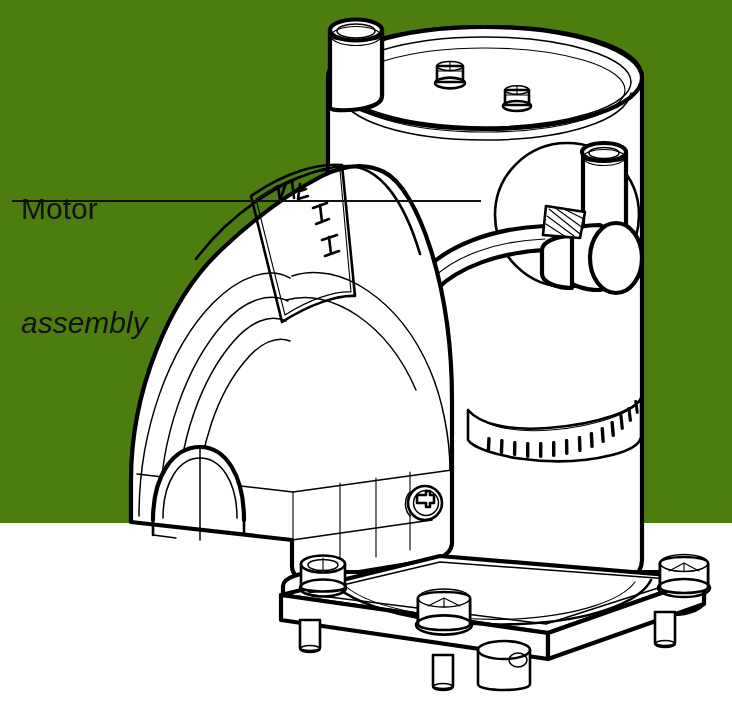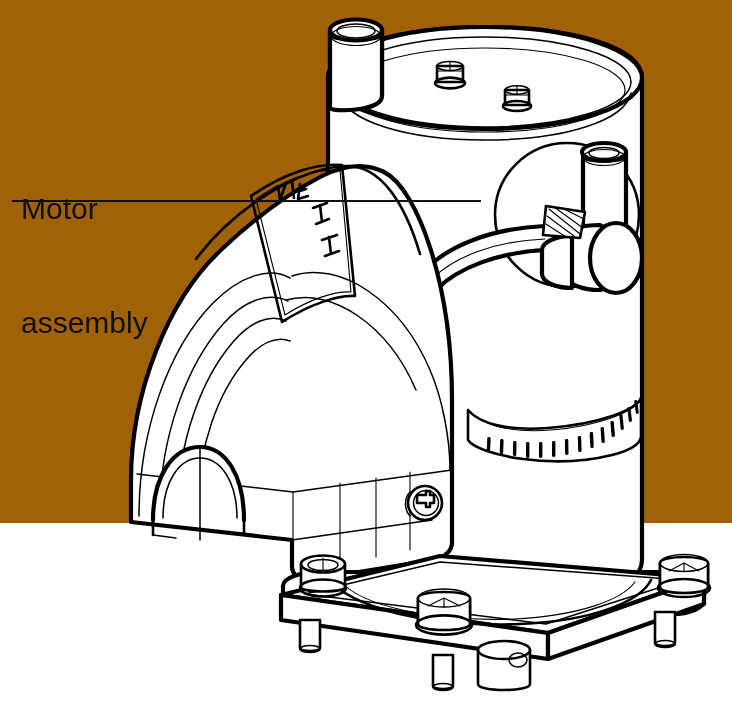--- a/index.html
+++ b/index.html
@@ -11,21 +11,21 @@
     width: 732px;
     height: 715px;
     font-family: "Liberation Sans", sans-serif;
     position: relative;
     overflow: hidden;
   }
   #figure-root {
     position: relative;
     width: 732px;
     height: 523px;
-    background: #a16207;
+    background: #4d7c0f;
   }
   svg#illustration {
     position: absolute;
     left: 0;
     top: 0;
     width: 732px;
     height: 715px;
     display: block;
   }
   .lbl {
@@ -36,21 +36,21 @@
     color: #111111;
     white-space: pre;
     letter-spacing: 0px;
   }
   #callout-label {
     left: 21px;
     top: 114px;
     width: 240px;
   }
   #callout-label .line1 { display: block; }
-  #callout-label .line2 { display: block; }
+  #callout-label .line2 { display: block; font-style: italic; }
   .med   { fill: none; stroke: #000000; stroke-width: 2.6; stroke-linecap: round; stroke-linejoin: round; }
   .thin  { fill: none; stroke: #000000; stroke-width: 1.5; stroke-linecap: round; stroke-linejoin: round; }
   .hair  { fill: none; stroke: #000000; stroke-width: 1.1; stroke-linecap: round; stroke-linejoin: round; }
   .fillw { fill: #ffffff; stroke: #000000; stroke-width: 2.6; stroke-linejoin: round; stroke-linecap: round; }
   .fillw-h { fill: #ffffff; stroke: #000000; stroke-width: 4.2; stroke-linejoin: round; stroke-linecap: round; }
   .solidk { fill: #000000; stroke: none; }
   .leader { stroke: #111111; stroke-width: 1.8; fill: none; }
 </style>
 </head>
 <body>

